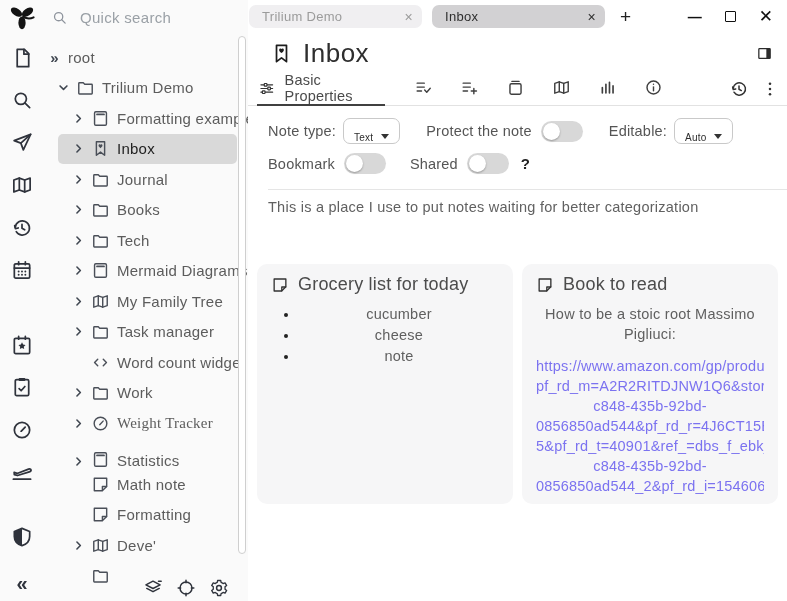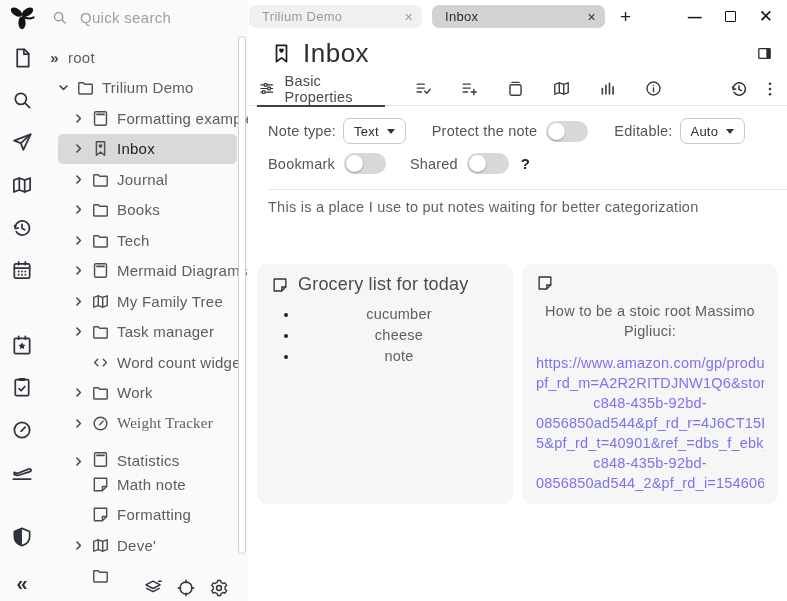--- a/index.html
+++ b/index.html
@@ -46,37 +46,37 @@
   .wc { cursor:pointer; display:flex; align-items:center; justify-content:center; }
   .wc-min { font-size:14px; font-weight:700; }
   .wc-max { width:11px; height:11px; border:1.7px solid #111; border-radius:1px; }
   .wc-close { font-size:17px; }
 
   .title-row { flex:none; display:flex; align-items:center; padding:9px 14px 3px 22px; }
   .title-icon { width:23px; height:23px; color:#1d1d1d; margin-right:10px; }
   .note-title { font-size:26px; font-weight:400; color:#2e2e2e; letter-spacing:.5px; }
   .split-btn { margin-left:auto; width:17px; height:17px; color:#2c2c2c; cursor:pointer; }
 
-  .ribbon { flex:none; height:34px; display:flex; align-items:center; border-bottom:1px solid #e2e2e2; padding:0 8px 0 9px; }
+  .ribbon { flex:none; height:34px; display:flex; border-bottom:1px solid #e2e2e2; padding:0 8px 0 9px; }
   .ribbon-tab { display:flex; align-items:center; gap:9px; width:128px; height:34px; padding-left:1px;
                 border-bottom:2px solid #404040; margin-bottom:-2px; color:#4a4a4a; font-size:14.5px; letter-spacing:.2px; cursor:pointer; }
   .ribbon-tab .rt-icon { width:19px; height:19px; color:#333; }
   .ribbon-icons { display:flex; margin-left:15px; }
   .ribbon-icon { width:46px; height:30px; display:flex; align-items:center; justify-content:center; color:#3f3f3f; cursor:pointer; }
   .ribbon-icon > span { width:19px; height:19px; }
   .ribbon-right { margin-left:auto; display:flex; align-items:center; gap:12px; color:#333; }
   .ribbon-right .rr-btn { cursor:pointer; }
   .rr-history { width:20px; height:20px; }
   .rr-dots { width:18px; height:18px; }
 
   .props { flex:none; padding:12px 0 0 20px; }
   .prop-row { display:flex; align-items:center; font-size:14.5px; color:#555; letter-spacing:.2px; }
   .prop-row + .prop-row { margin-top:9px; }
-  .select-btn { display:inline-flex; align-items:center; gap:8px; height:26px; padding:0 10px; margin-left:7px;
-                border:1px solid #c9c9c9; border-radius:7px; background:#fff; color:#2e2e2e; font-size:13px; cursor:pointer; }
+  .select-btn { display:inline-flex; align-items:flex-end; gap:8px; height:26px; padding:0 10px; margin-left:7px;
+                border:1px solid #c9c9c9; border-radius:7px; background:#fff; color:#2e2e2e; font-size:10px; cursor:pointer; }
   .caret { width:0; height:0; border:4px solid transparent; border-top:5px solid #333; margin-top:5px; }
   .toggle { width:42px; height:21px; border-radius:11px; background:#d8d8d8; position:relative; margin-left:9px; cursor:pointer; flex:none; }
   .toggle::after { content:""; position:absolute; left:2px; top:2px; width:17px; height:17px; border-radius:50%;
                    background:#fff; box-shadow:0 1px 2px rgba(0,0,0,.3); }
   .ml26 { margin-left:26px; } .ml24 { margin-left:24px; }
   .qmark { margin-left:12px; font-weight:700; color:#222; font-size:15px; }
 
   .divider { border-top:1px solid #e5e5e5; margin-top:15px; }
   .desc { padding:9px 20px 0 20px; font-size:14.5px; color:#616161; letter-spacing:.25px; }
 
@@ -607,20 +607,21 @@
         </ul>
     </div>
     <div class="card">
       <div class="card-head">
         <span class="ch-icon">
             <svg viewBox="0 0 24 24" fill="none" stroke="currentColor" stroke-width="1.8" stroke-linecap="round" stroke-linejoin="round">
               <path d="M4.2 4h15.6v10.4L14.2 20H4.2z"></path>
               <path d="M14.4 19.6v-5h5.2"></path>
             </svg>
           </span>
+        <span>Book to read</span>
       </div>
       <div class="card-text">How to be a stoic root Massimo Pigliuci:</div>
       <a class="link-block">
           <div class="link-line">https://www.amazon.com/gp/product/B</div>
           <div class="link-line">pf_rd_m=A2R2RITDJNW1Q6&amp;storeType=</div>
           <div class="link-line">c848-435b-92bd-</div>
           <div class="link-line">0856850ad544&amp;pf_rd_r=4J6CT15BS4X8</div>
           <div class="link-line">5&amp;pf_rd_t=40901&amp;ref_=dbs_f_ebk_rwt_s</div>
           <div class="link-line">c848-435b-92bd-</div>
           <div class="link-line">0856850ad544_2&amp;pf_rd_i=154606011^</div>

